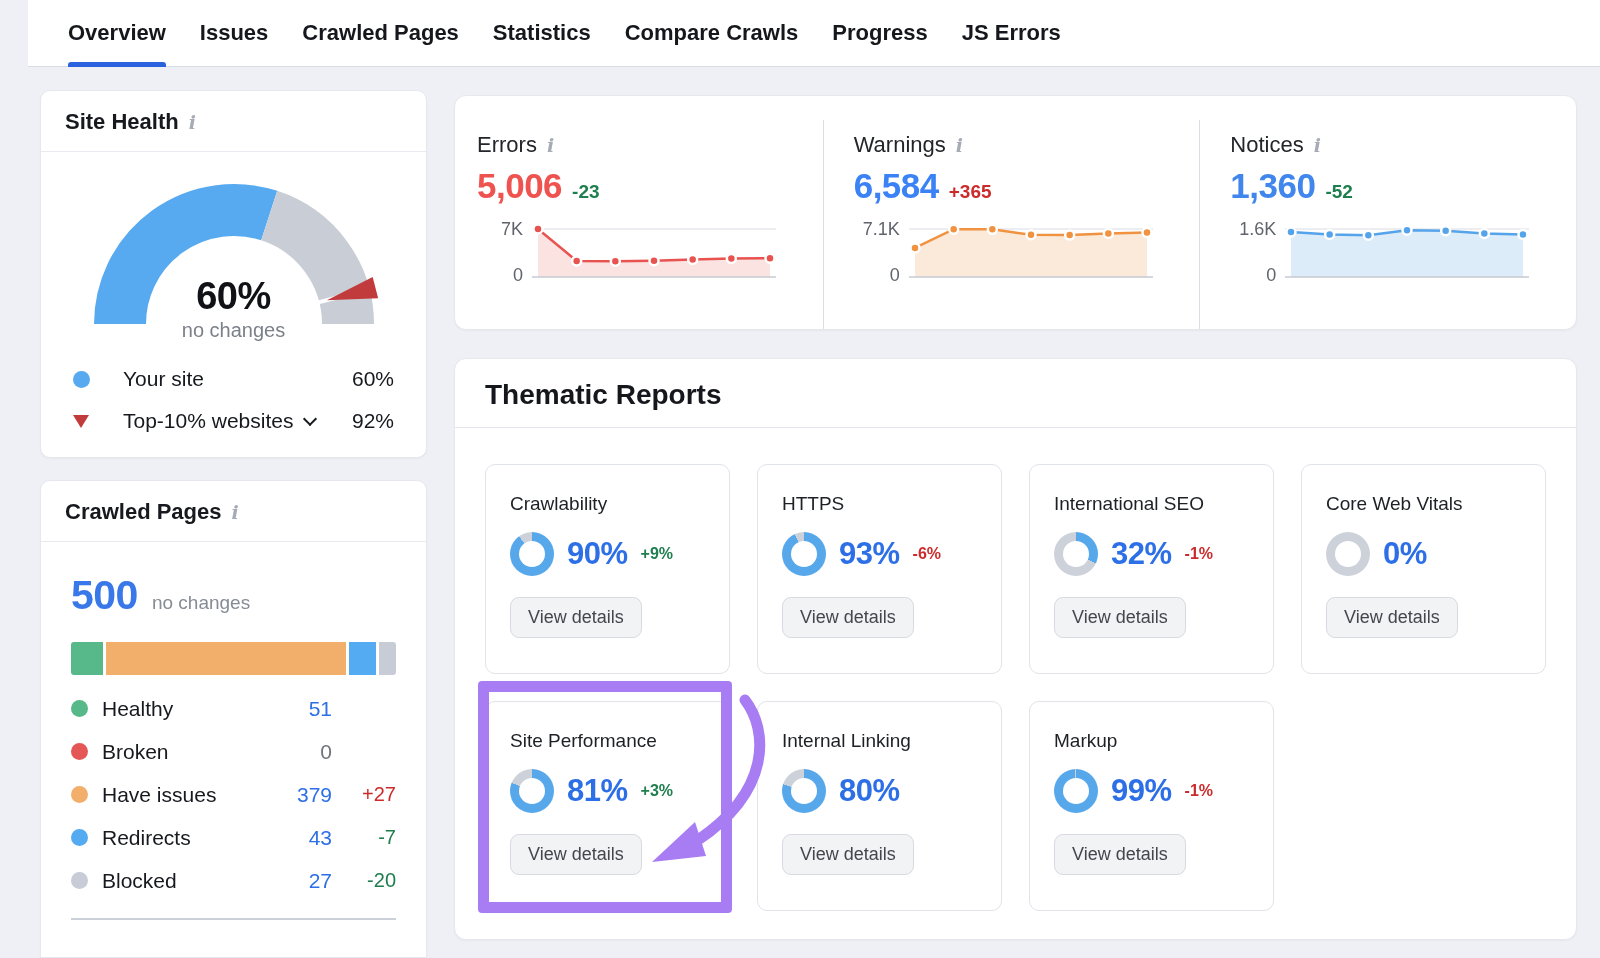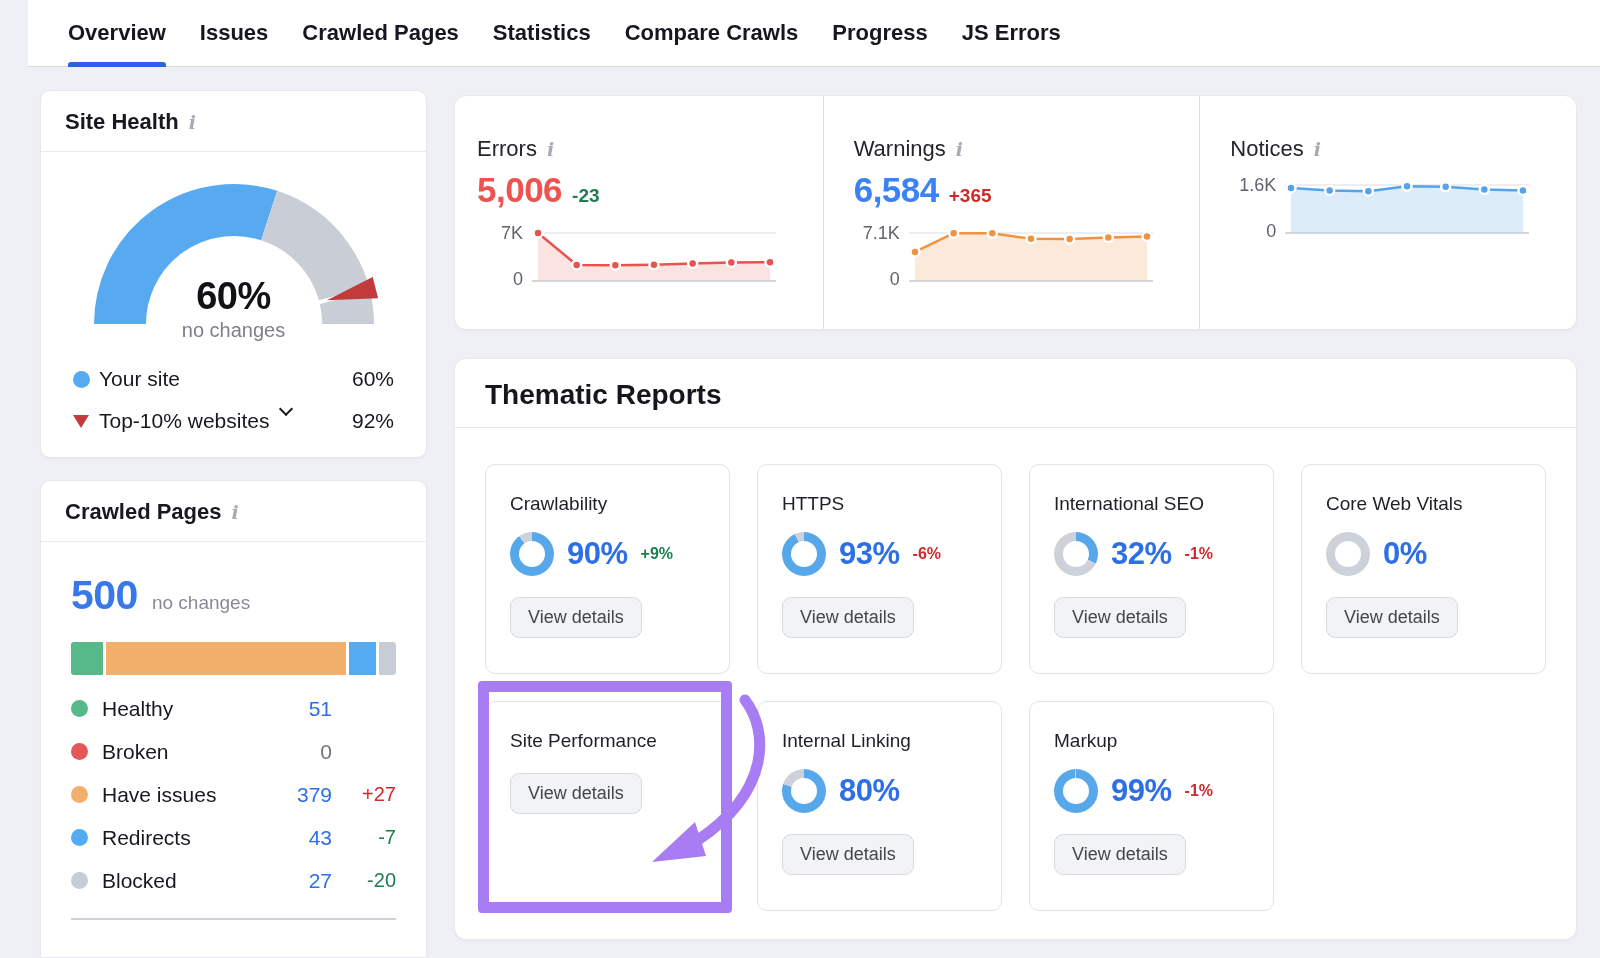--- a/index.html
+++ b/index.html
@@ -46,21 +46,21 @@
   .gauge-score { font-size:38px; font-weight:700; color:#101216; letter-spacing:-0.5px; }
   .gauge-note { font-size:20px; color:#7c8089; margin-top:1px; }
   .sh-legend { margin-top:30px; padding:0 32px; }
   .sh-row { display:flex; align-items:center; height:42px; font-size:21px; }
   .sh-marker { width:26px; display:flex; align-items:center; }
   .dot { width:17px; height:17px; border-radius:50%; display:inline-block; }
   .tri-down {
     width:0; height:0; display:inline-block;
     border-left:8px solid transparent; border-right:8px solid transparent; border-top:13px solid #c13b3c;
   }
-  .sh-label { flex:1; display:flex; align-items:flex-start; color:#17191f; }
+  .sh-label { flex:1; display:flex; align-items:center; color:#17191f;margin-left:24px; }
   .chev {
     display:inline-block; width:10px; height:10px; margin-left:12px; margin-top:-5px;
     border-right:2.6px solid #17191f; border-bottom:2.6px solid #17191f;
     transform:rotate(45deg); cursor:pointer;
   }
   .sh-value { color:#17191f; }
   
   #crawled-pages { left:40px; top:480px; width:387px; height:478px; border-radius:10px 10px 0 0; }
   .cp-body { padding:6px 30px 0 30px; }
   .cp-total-row { display:flex; align-items:baseline; margin-top:24px; }
@@ -71,21 +71,21 @@
   .cp-legend { margin-top:12px; }
   .cp-row { display:flex; align-items:center; height:43px; font-size:21px; }
   .cp-row .lab { flex:1; color:#17191f; }
   .cp-val { width:70px; text-align:right; color:#2d6fe6; cursor:pointer; }
   .cp-val.muted { color:#6f747e; cursor:default; }
   .cp-chg { width:64px; text-align:right; font-size:20px; }
   .chg-good { color:#1e7e4d; } .chg-bad { color:#cc2b2b; }
   .cp-divider { border-top:2px solid #ccd0d8; margin-top:16px; }
   
   #issues { left:454px; top:95px; width:1123px; height:235px; display:flex; }
-  .iss-col { flex:1; padding:40px 20px 0 30px; position:relative; }
+  .iss-col { flex:1; padding:12px 20px 0 30px; position:relative;margin-top:24px; }
   .iss-col + .iss-col { border-left:1px solid #dadde3; }
   .iss-col.c1 { padding-left:22px; }
   .iss-title-row { display:flex; align-items:center; font-size:22px; color:#23252b; }
   .iss-value-row { display:flex; align-items:baseline; margin-top:8px; }
   .iss-value { font-size:35px; font-weight:800; letter-spacing:-0.5px; }
   .iss-change { font-size:19px; font-weight:600; margin-left:10px; }
   .spark-wrap { display:flex; margin-top:16px; }
   .spark-labels { position:relative; width:46px; height:62px; font-size:18px; color:#60646c; }
   .spark-labels .tl { position:absolute; right:0; top:-3px; }
   .spark-labels .bl { position:absolute; right:0; bottom:-2px; }
@@ -282,20 +282,24 @@
           <circle cx="199.33333333333334" cy="11.394366197183096" r="4.5" fill="#f0923f" stroke="#ffffff" stroke-width="2.5"></circle>
           <circle cx="238" cy="10.488450704225357" r="4.5" fill="#f0923f" stroke="#ffffff" stroke-width="2.5"></circle>
         </svg>
       </div>
     </div>
     <div class="iss-col">
       <div class="iss-title-row">
         <span>Notices</span>
         <span class="info-i">i</span>
       </div>
+      <div class="iss-value-row">
+        <span class="iss-value" style="color: rgb(64, 134, 236);">1,360</span>
+        <span class="iss-change chg-good">-52</span>
+      </div>
       <div class="spark-wrap">
         <div class="spark-labels">
           <span class="tl">1.6K</span>
           <span class="bl">0</span>
         </div>
         <svg width="244" height="62" viewBox="0 0 244 62" class="spark-svg">
           <line x1="0" y1="7" x2="244" y2="7" stroke="#d9dce3" stroke-width="1"></line>
           <polygon points="6,10 44.666666666666664,12.400000000000006 83.33333333333333,13.299999999999997 122,8.200000000000003 160.66666666666666,8.650000000000006 199.33333333333334,11.5 238,12.400000000000006 238,55 6,55" fill="#ddecf9"></polygon>
           <line x1="0" y1="55" x2="244" y2="55" stroke="#c6cad2" stroke-width="1.5"></line>
           <polyline points="6,10 44.666666666666664,12.400000000000006 83.33333333333333,13.299999999999997 122,8.200000000000003 160.66666666666666,8.650000000000006 199.33333333333334,11.5 238,12.400000000000006" fill="none" stroke="#55a3ea" stroke-width="2.5"></polyline>
@@ -331,21 +335,25 @@
             <span class="donut" style="background: conic-gradient(rgb(87, 167, 235) 0deg, rgb(87, 167, 235) 32%, rgb(205, 210, 218) 0deg);"></span>
             <span class="t-pct">32%</span>
             <span class="t-delta chg-bad">-1%</span>
           </div><button class="view-btn">View details</button></div>
         <div class="t-card"><div class="t-title">Core Web Vitals</div><div class="t-score">
             <span class="donut" style="background: conic-gradient(rgb(87, 167, 235) 0deg, rgb(87, 167, 235) 0%, rgb(205, 210, 218) 0deg);"></span>
             <span class="t-pct">0%</span>
           </div><button class="view-btn">View details</button></div>
       </div>
       <div class="tr-row">
-        <div class="t-card"><div class="t-title">Site Performance</div><button class="view-btn">View details</button></div>
+        <div class="t-card"><div class="t-title">Site Performance</div><div class="t-score">
+            <span class="donut" style="background: conic-gradient(rgb(87, 167, 235) 0deg, rgb(87, 167, 235) 81%, rgb(205, 210, 218) 0deg);"></span>
+            <span class="t-pct">81%</span>
+            <span class="t-delta chg-good">+3%</span>
+          </div><button class="view-btn">View details</button></div>
         <div class="t-card"><div class="t-title">Internal Linking</div><div class="t-score">
             <span class="donut" style="background: conic-gradient(rgb(87, 167, 235) 0deg, rgb(87, 167, 235) 80%, rgb(205, 210, 218) 0deg);"></span>
             <span class="t-pct">80%</span>
           </div><button class="view-btn">View details</button></div>
         <div class="t-card"><div class="t-title">Markup</div><div class="t-score">
             <span class="donut" style="background: conic-gradient(rgb(87, 167, 235) 0deg, rgb(87, 167, 235) 99%, rgb(205, 210, 218) 0deg);"></span>
             <span class="t-pct">99%</span>
             <span class="t-delta chg-bad">-1%</span>
           </div><button class="view-btn">View details</button></div>
       </div>

